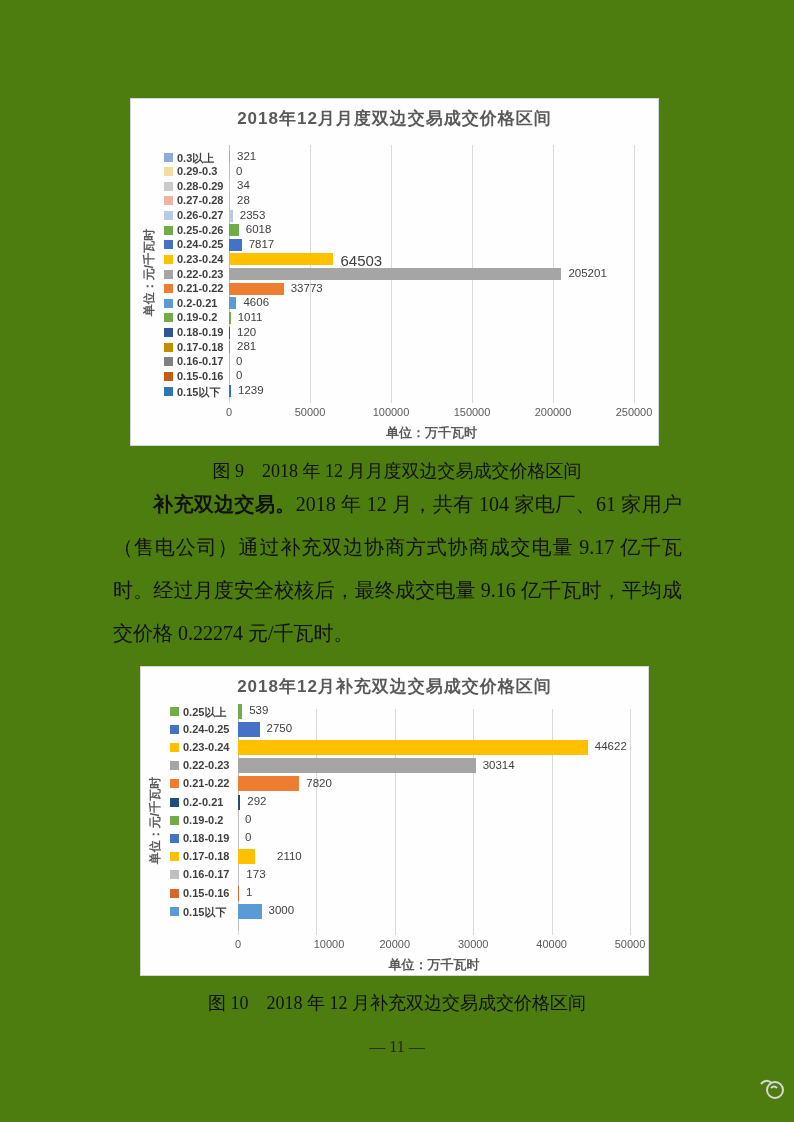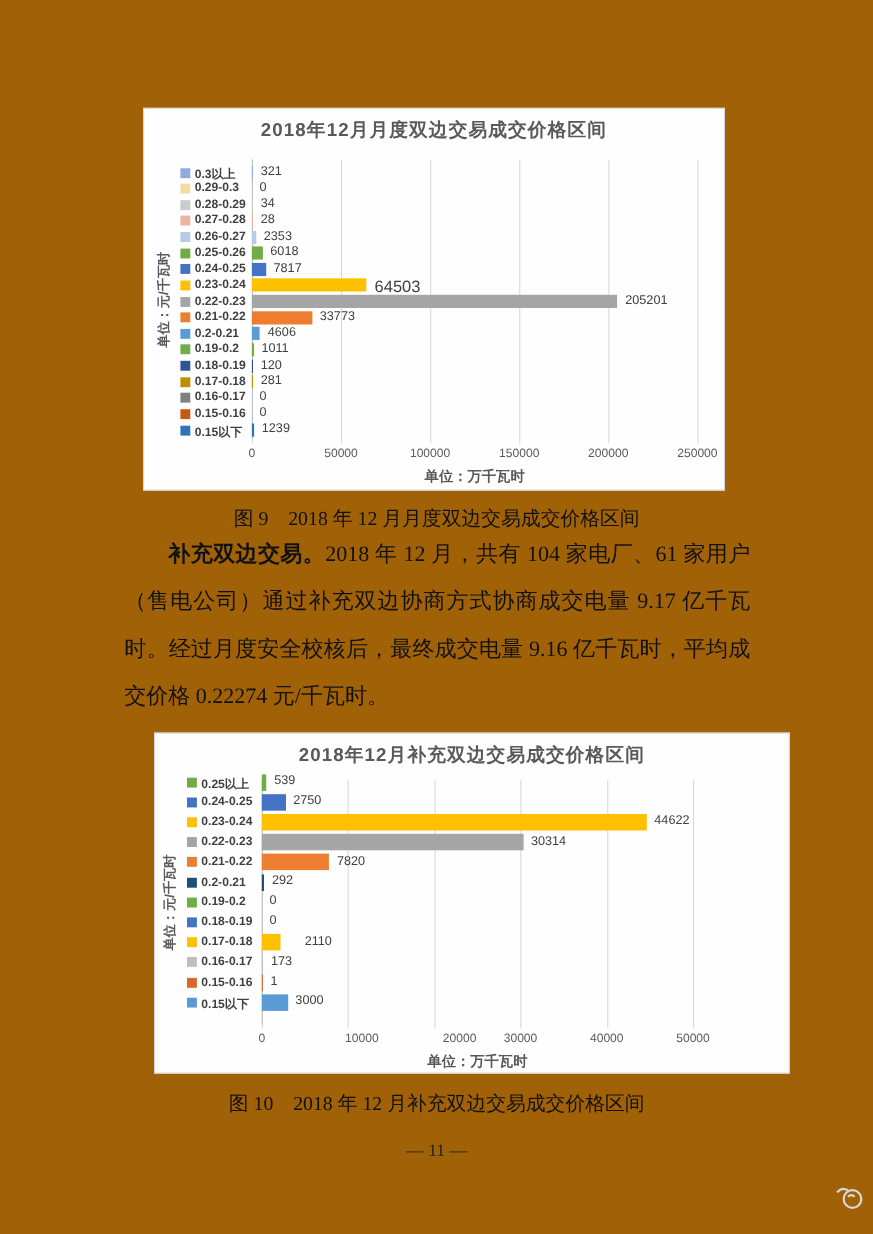--- a/index.html
+++ b/index.html
@@ -1,16 +1,16 @@
 <!DOCTYPE html>
 <html><head>
 <meta charset="utf-8">
 <style>
   html,body{margin:0;padding:0;background:#ffffff;}
-  .page{position:relative;width:794px;height:1122px;background:#a16207;overflow:hidden;
+  .page{position:relative;width:794px;height:1122px;background:#4d7c0f;overflow:hidden;
         font-family:"Liberation Serif","DejaVu Serif",serif;color:#1c1c1c;}
   
   .chart-box{position:absolute;background:#fefefe;border:1px solid #d6d6d6;box-sizing:border-box;
              font-family:"Liberation Sans","DejaVu Sans",sans-serif;}
   .chart-title{position:absolute;left:0;width:100%;text-align:center;font-weight:bold;
                color:#595959;letter-spacing:1px;}
   .y-axis-title{position:absolute;font-weight:bold;color:#595959;white-space:nowrap;
                 transform:rotate(-90deg);text-align:center;}
   .gridline{position:absolute;width:1px;background:#d9d9d9;}
   .axis-line{position:absolute;width:1px;background:#bfbfbf;}
@@ -117,29 +117,29 @@
       <div class="cat-label" style="left: 46px; top: 285.58px; font-size: 11px;">0.15以下</div>
       <div class="bar" style="left: 98px; top: 286.08px; width: 2.00718px; height: 12px; background: rgb(46, 117, 182);"></div>
       <div class="bar-value" style="left: 107.007px; top: 285.08px; font-size: 11.5px;">1239</div>
       <div class="x-axis-title" style="left: 300.5px; top: 325px; font-size: 13px;">单位：万千瓦时</div>
     </div>
 
   <div class="fig-caption" style="top:459px;">图 9　2018 年 12 月月度双边交易成交价格区间</div>
 
   <p class="body-par" style="top:483px;"><b>补充双边交易。</b><span>2018 年 12 月，共有 104 家电厂、61 家用户（售电公司）通过补充双边协商方式协商成交电量 9.17 亿千瓦时。经过月度安全校核后，最终成交电量 9.16 亿千瓦时，平均成交价格 0.22274 元/千瓦时。</span></p>
 
-  <div class="chart-box" id="chart2" style="left: 140px; top: 666px; width: 578px; height: 310px;">
+  <div class="chart-box" id="chart2" style="left: 140px; top: 666px; width: 509px; height: 310px;">
       <div class="chart-title" style="top: 8px; font-size: 17px;">2018年12月补充双边交易成交价格区间</div>
       <div class="y-axis-title" style="width: 222px; font-size: 12px; left: -97px; top: 145px;">单位：元/千瓦时</div>
       <div class="gridline" style="left: 97px; top: 42px; height: 226px;"></div>
       <div class="x-tick" style="left: 97px; top: 271px; font-size: 11px;">0</div>
       <div class="gridline" style="left: 175.4px; top: 42px; height: 226px;"></div>
       <div class="x-tick" style="left: 188px; top: 271px; font-size: 11px;">10000</div>
       <div class="gridline" style="left: 253.8px; top: 42px; height: 226px;"></div>
-      <div class="x-tick" style="left: 253.8px; top: 271px; font-size: 11px; margin-left: 23px;">20000</div>
+      <div class="x-tick" style="left: 253.8px; top: 271px; font-size: 11px;">20000</div>
       <div class="gridline" style="left: 332.2px; top: 42px; height: 226px;"></div>
       <div class="x-tick" style="left: 332.2px; top: 271px; font-size: 11px;">30000</div>
       <div class="gridline" style="left: 410.6px; top: 42px; height: 226px;"></div>
       <div class="x-tick" style="left: 410.6px; top: 271px; font-size: 11px;">40000</div>
       <div class="gridline" style="left: 489px; top: 42px; height: 226px;"></div>
       <div class="x-tick" style="left: 489px; top: 271px; font-size: 11px;">50000</div>
       <div class="axis-line" style="left: 97px; top: 42px; height: 222px;"></div>
       <div class="swatch" style="left: 29px; top: 39.5px; background: rgb(112, 173, 71);"></div>
       <div class="cat-label" style="left: 42px; top: 37.5px; font-size: 11px;">0.25以上</div>
       <div class="bar" style="left: 97px; top: 36.5px; width: 4.22576px; height: 15px; background: rgb(112, 173, 71);"></div>

